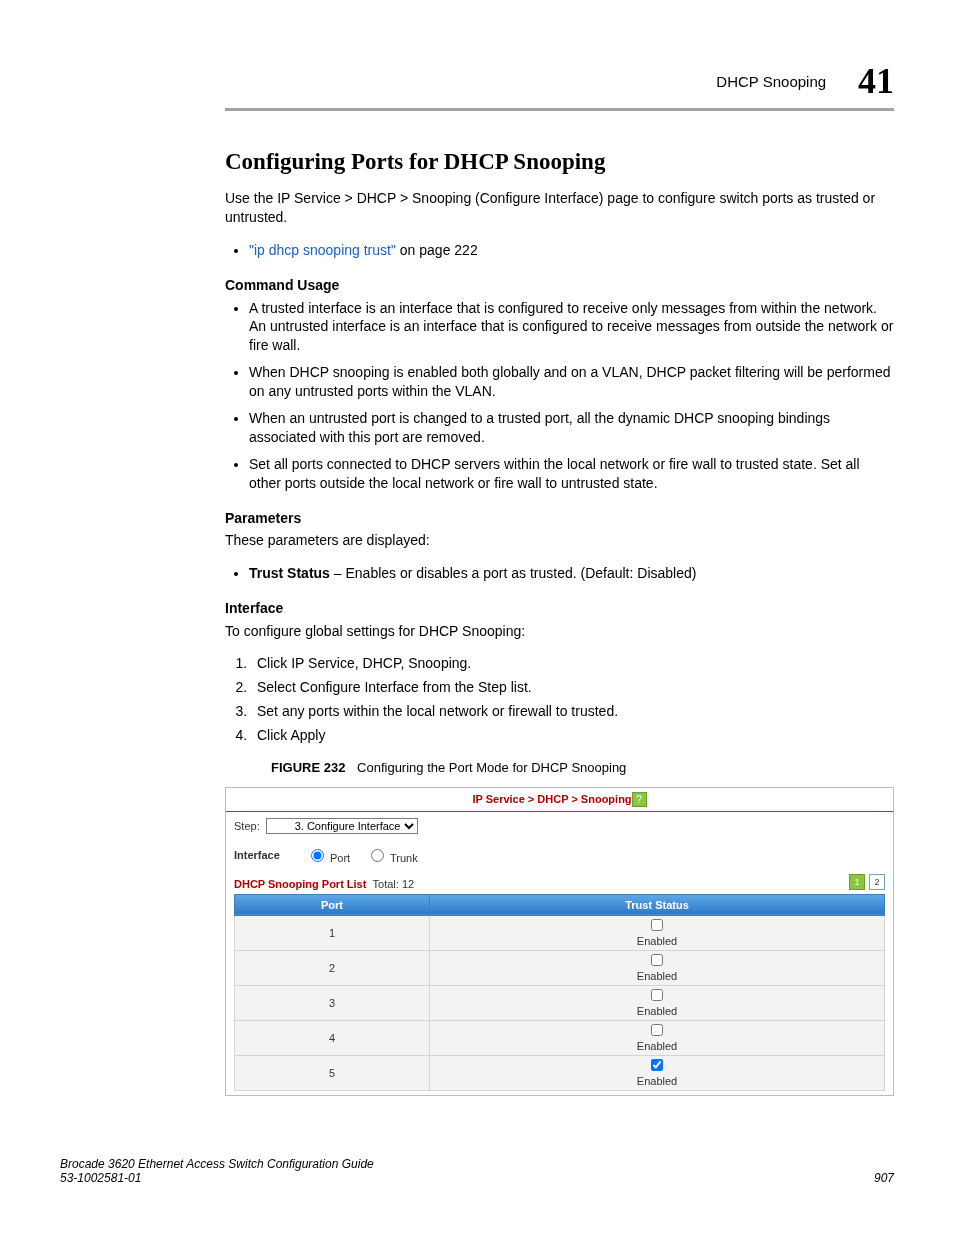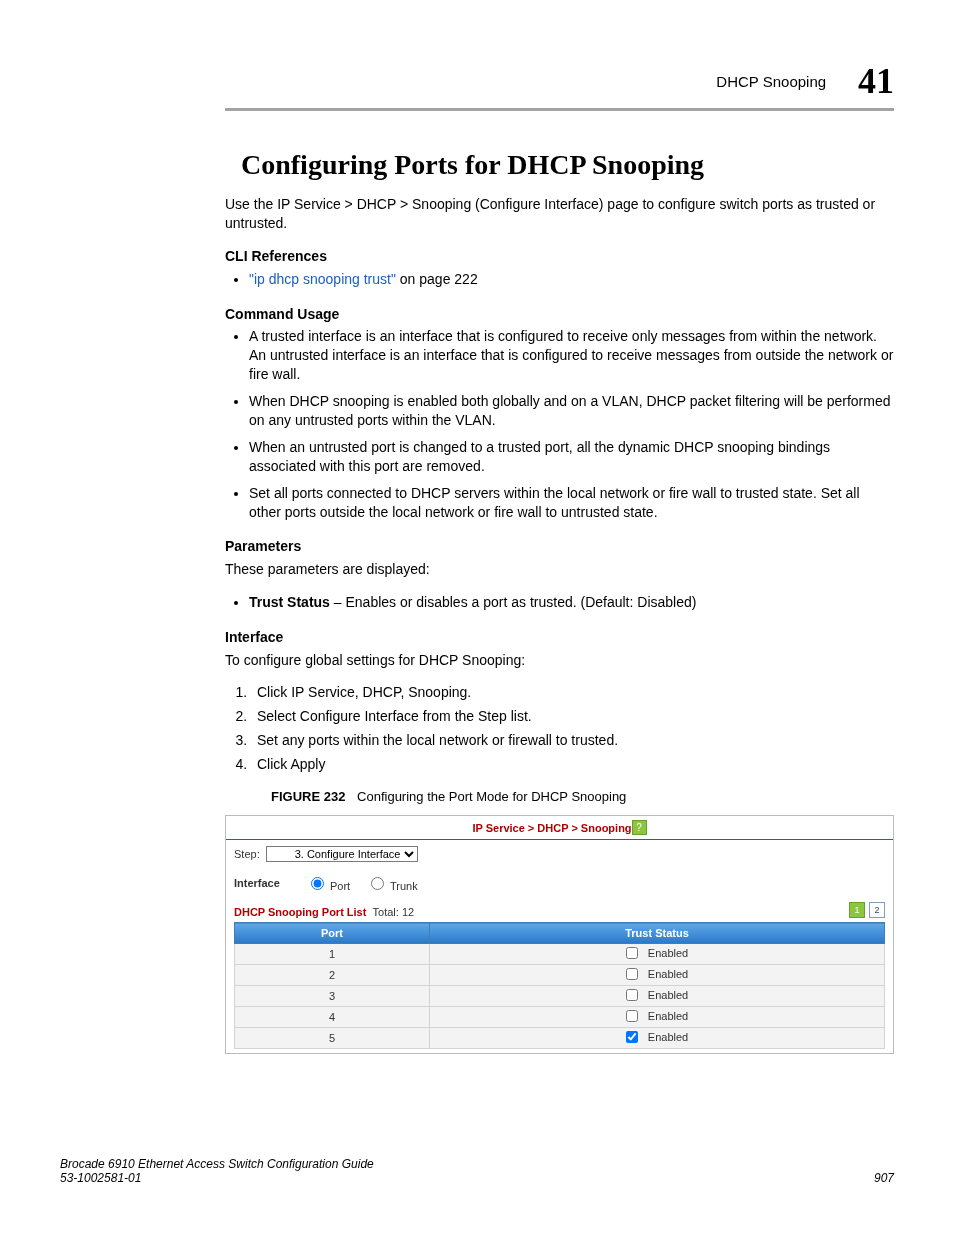--- a/index.html
+++ b/index.html
@@ -32,22 +32,22 @@
   .top-header .chapter {
     font-family: "Times New Roman", Times, serif;
     font-size: 36px;
     font-weight: bold;
     display: inline-block;
     vertical-align: middle;
   }
   h1.section-head {
     font-family: "Times New Roman", Times, serif;
     font-weight: 600;
-    font-size: 28px;
-    margin: 0 0 14px 16px;
+    font-size: 23px;
+    margin: 0 0 14px 0;
   }
   p { margin: 0 0 14px 0; line-height: 1.35; }
   .bold-label { font-weight: bold; margin: 0 0 4px 0; }
   ul { margin: 0 0 16px 0; padding-left: 24px; }
   ul li { margin-bottom: 8px; line-height: 1.35; list-style-type: disc; }
   ol { margin: 0 0 16px 0; padding-left: 26px; }
   ol li { margin-bottom: 8px; padding-left: 6px; }
   a.link { color: #1b5fbf; text-decoration: none; }
   .fig-caption { font-size: 13px; margin: 8px 0 10px 0; padding-left: 46px; }
   .fig-caption b { font-weight: bold; margin-right: 8px; }
@@ -90,21 +90,21 @@
     background: linear-gradient(#5fa8e8,#2a78c8);
     color:#fff; font-size:11px; font-weight:bold;
     padding:4px 6px; border:1px solid #3f7fb8;
   }
   table.porttbl th:first-child { width:30%; }
   table.porttbl td {
     border:1px solid #d4d4d4; background:#f3f3f3;
     text-align:center; padding:3px 6px; font-size:11px;
   }
   table.porttbl td.st { text-align:center; }
-  table.porttbl td .cbwrap { display:inline-flex; align-items:center; gap:10px; }
+  table.porttbl td .cbwrap { display:inline-flex; align-items:center; gap:4px;flex-direction:column; }
   table.porttbl input[type=checkbox]{ margin:0; width:12px; height:12px; }
 
   .footer {
     position:absolute; bottom:50px; left:60px; right:60px;
     display:flex; justify-content:space-between; align-items:flex-end;
     font-style:italic; font-size:12px;
   }
 </style>
 </head>
 <body>
@@ -113,21 +113,20 @@
 
   <div class="top-header">
     <span class="sec-title">DHCP Snooping</span>
     <span class="chapter">41</span>
   </div>
 
   <h1 class="section-head">Configuring Ports for DHCP Snooping</h1>
 
   <p>Use the IP Service &gt; DHCP &gt; Snooping (Configure Interface) page to configure switch ports as trusted or untrusted.</p>
 
-  <p class="bold-label">CLI References</p>
   <ul>
     <li>
       <a class="link" href="#">"ip dhcp snooping trust"</a><span> on page 222</span>
     </li>
   </ul>
 
   <p class="bold-label">Command Usage</p>
   <ul>
     <li>A trusted interface is an interface that is configured to receive only messages from within the network. An untrusted interface is an interface that is configured to receive messages from outside the network or fire wall.</li>
     <li>When DHCP snooping is enabled both globally and on a VLAN, DHCP packet filtering will be performed on any untrusted ports within the VLAN.</li>
@@ -238,17 +237,17 @@
               </span></td>
           </tr>
         </tbody>
     </table>
   </div>
 
 </div>
 
 <div class="footer">
   <div>
-    <div>Brocade 6910 Ethernet Access Switch Configuration Guide</div>
+    <div>Brocade 3620 Ethernet Access Switch Configuration Guide</div>
     <div>53-1002581-01</div>
   </div>
   <div>907</div>
 </div>
 
 </body></html>

